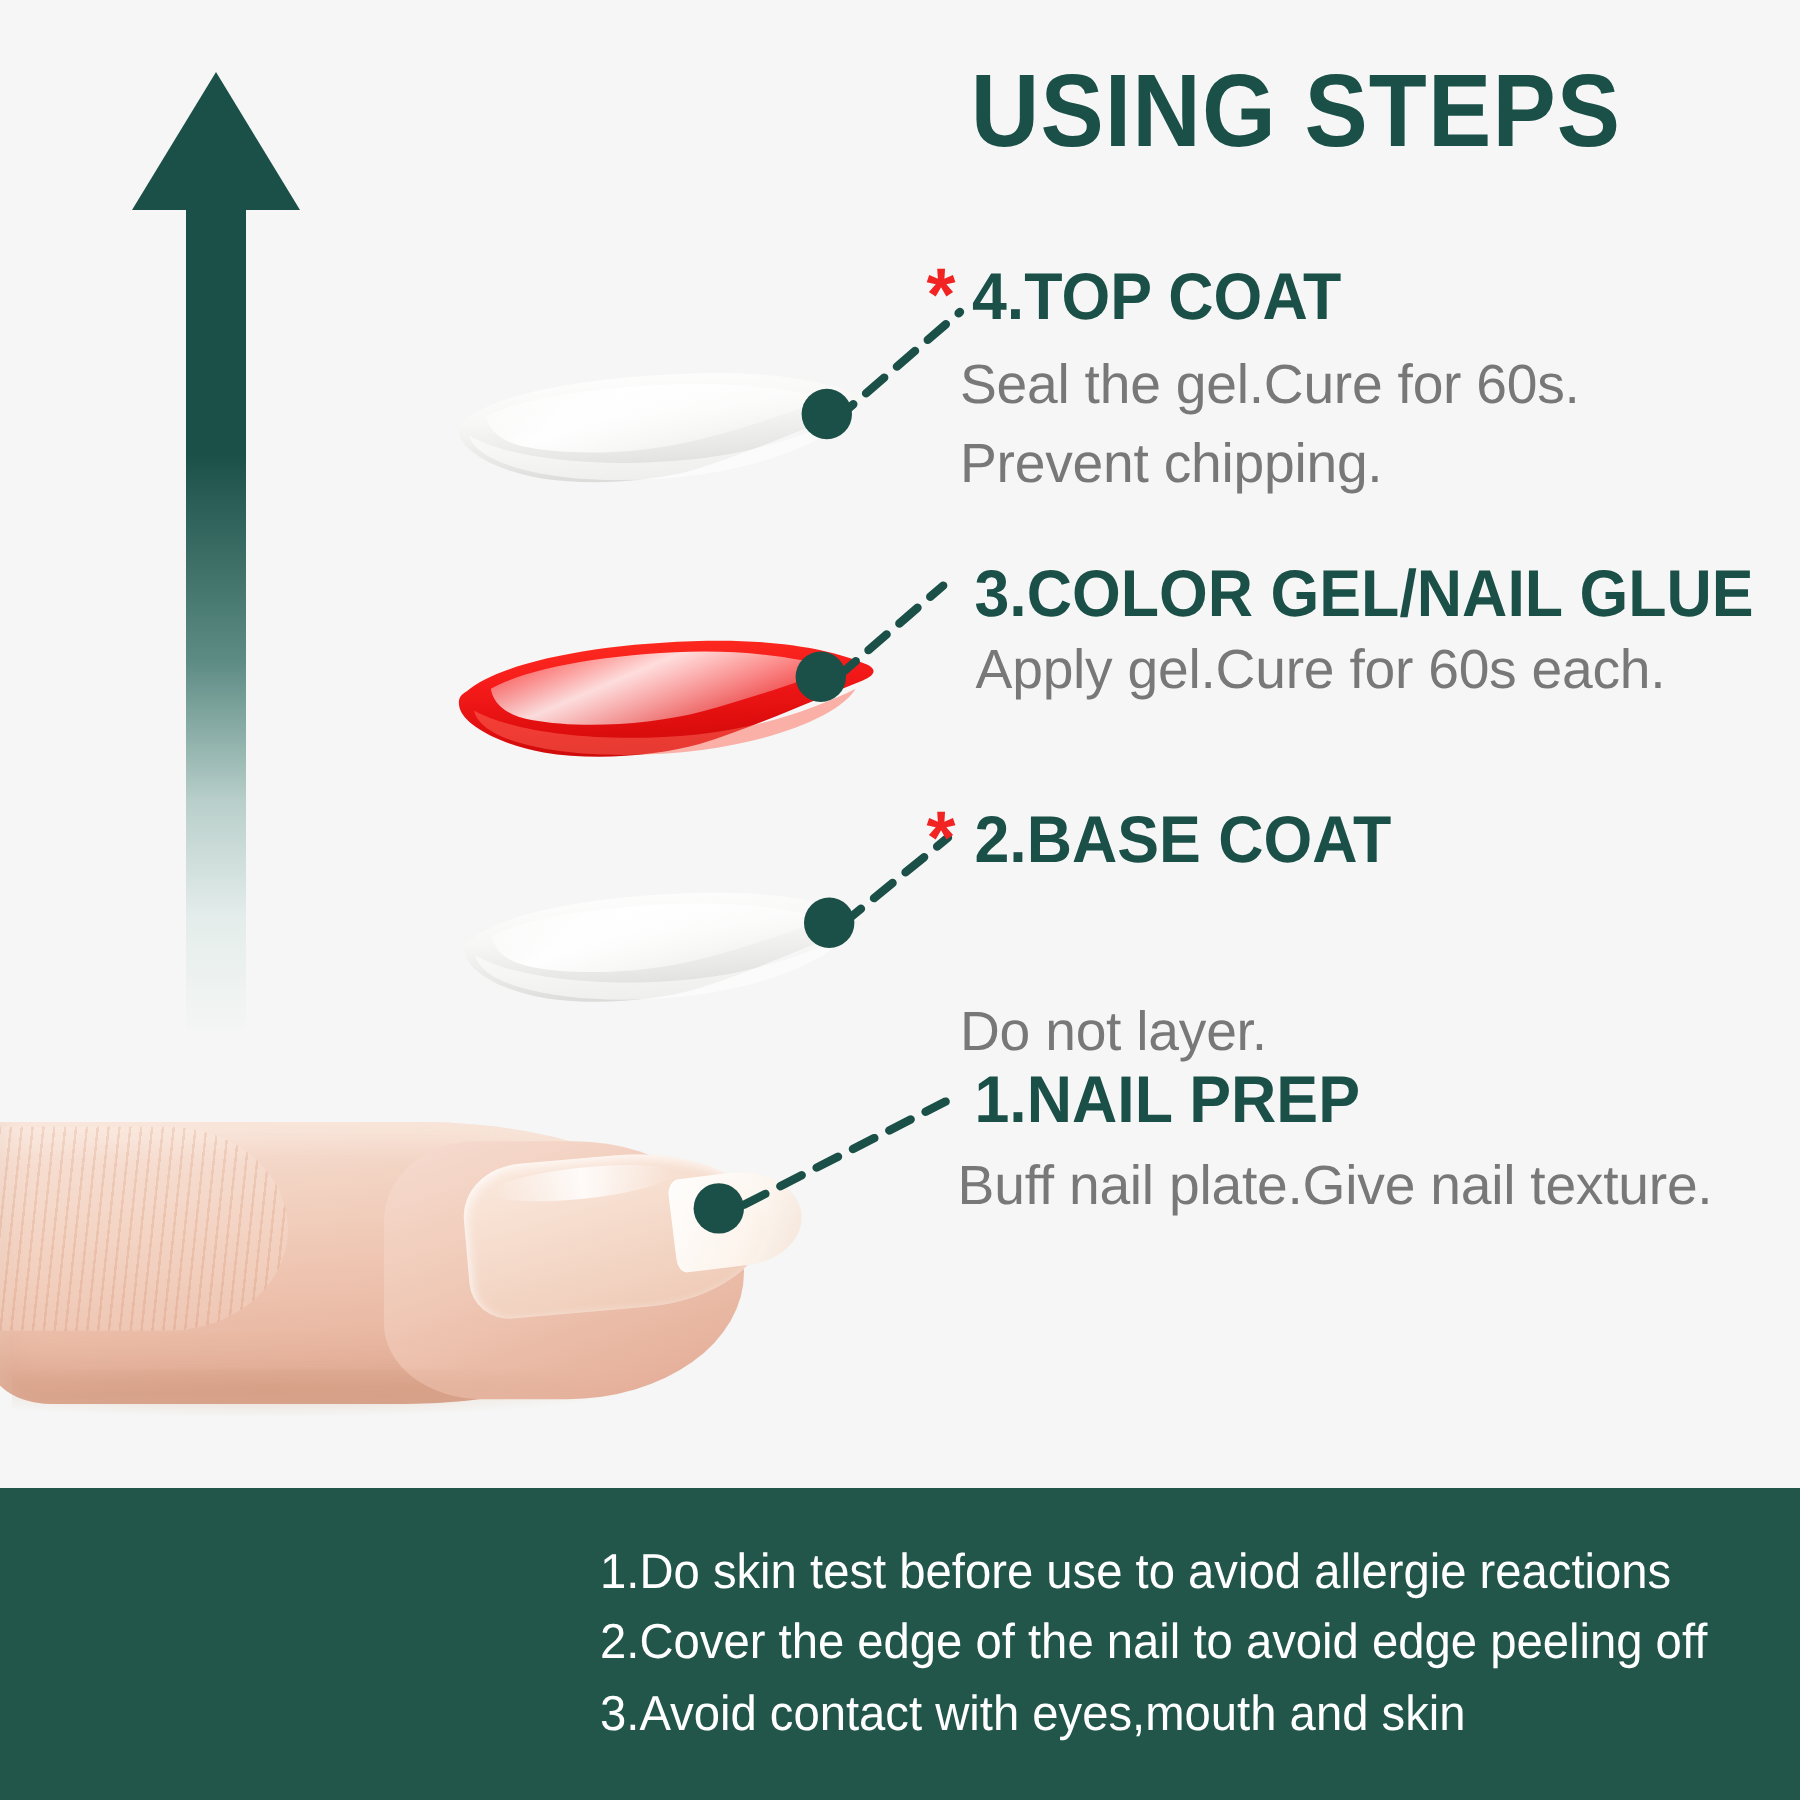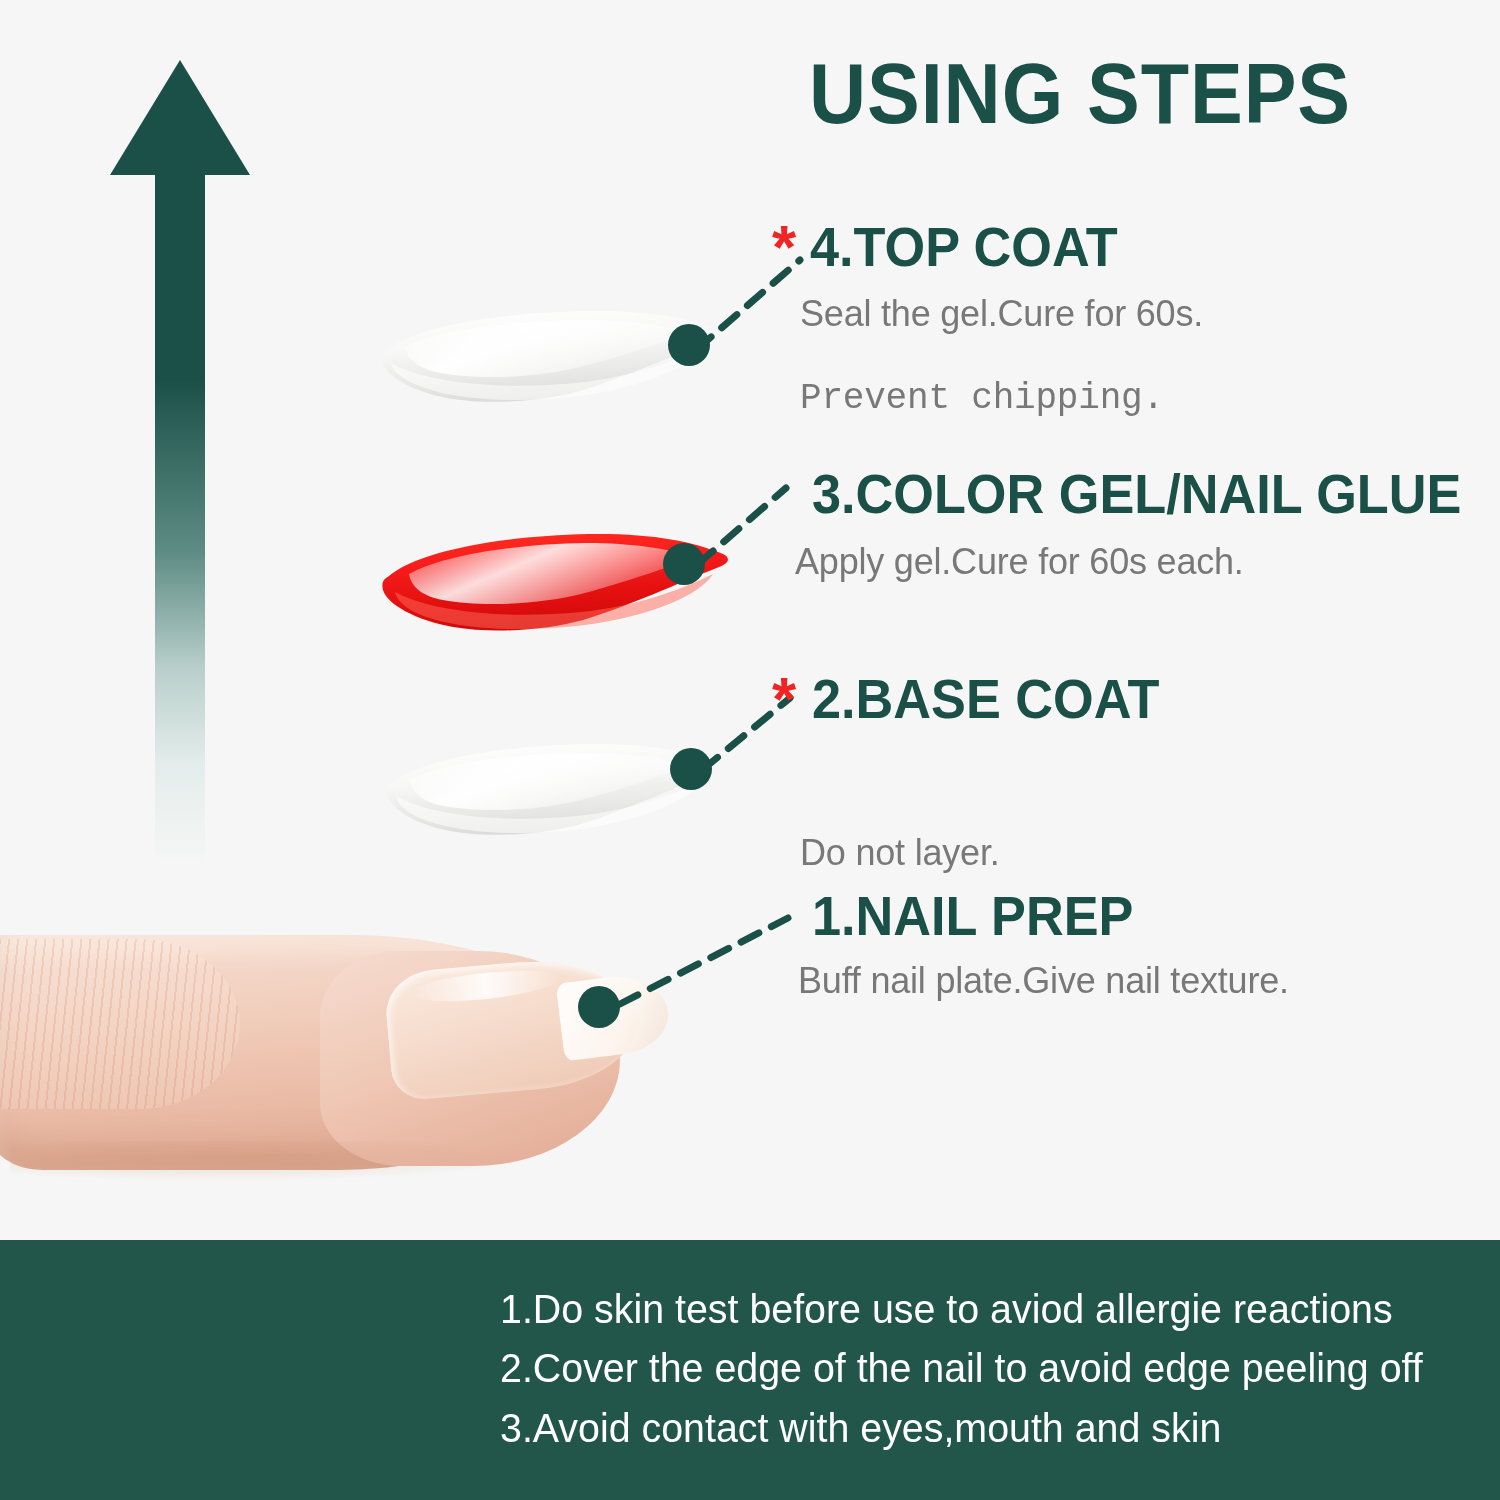--- a/index.html
+++ b/index.html
@@ -119,21 +119,21 @@
   }
   .star {
     position:absolute;
     color:#f12323;
     font-size:62px;
     font-weight:bold;
     line-height:1;
   }
   .sub {
     position:absolute;
-    font-size:36px;
+    font-size:46px;
     color:#787878;
     white-space:nowrap;
     letter-spacing:-0.2px;
   }
 
   
   .footer {
     position:absolute; left:0; top:1240px;
     width:1500px; height:260px;
     background:#22564a;
@@ -201,21 +201,21 @@
     </svg>
   </div>
   <div class="dot" style="left:668px; top:324px;"></div>
   <svg class="dashline" style="left:688px; top:250px;" width="130" height="110">
     <line x1="8" y1="100" x2="112" y2="10" stroke="#1b5048" stroke-width="7" stroke-dasharray="20 14" stroke-linecap="round"></line>
   </svg>
 
   <div class="star" style="left:772px; top:216px;">*</div>
   <div class="step-head" style="left:810px; top:215px;">4.TOP  COAT</div>
   <div class="sub" style="left:800px; top:293px;">Seal the gel.Cure for 60s.</div>
-  <div class="sub" style="left:800px; top:378px;font-family:Liberation Mono, monospace;">Prevent chipping.</div>
+  <div class="sub" style="left:800px; top:359px;">Prevent chipping.</div>
 
   <div class="nailtip" style="left:375px; top:520px;">
     <svg width="370" height="120" viewBox="0 0 370 120">
       <defs>
         <linearGradient id="rg1" x1="0" y1="0" x2="0.2" y2="1">
           <stop offset="0%" stop-color="#ff2f21"></stop>
           <stop offset="40%" stop-color="#f51a1a"></stop>
           <stop offset="78%" stop-color="#e00e0e"></stop>
           <stop offset="100%" stop-color="#cf0b0b"></stop>
         </linearGradient>
@@ -233,21 +233,21 @@
                C326,74 278,96 210,105 C154,112 94,110 58,99 C34,92 22,82 20,72 Z" fill="#ff6a5a" opacity="0.5"></path>
     </svg>
   </div>
   <div class="dot" style="left:663px; top:543px;"></div>
   <svg class="dashline" style="left:690px; top:478px;" width="110" height="95">
     <line x1="8" y1="86" x2="96" y2="10" stroke="#1b5048" stroke-width="7" stroke-dasharray="20 14" stroke-linecap="round"></line>
   </svg>
 
   <div class="star" style="left:772px; top:466px;"></div>
   <div class="step-head" style="left:812px; top:462px;">3.COLOR  GEL/NAIL  GLUE</div>
-  <div class="sub" style="left:795px; top:530px;margin-top:11px;">Apply gel.Cure for 60s each.</div>
+  <div class="sub" style="left:813px; top:530px;">Apply gel.Cure for 60s each.</div>
 
   <div class="nailtip" style="left:380px; top:728px;">
     <svg width="350" height="115" viewBox="0 0 350 115">
       <path d="M14,54 C40,32 118,18 206,16 C262,15 306,22 334,34 C342,37 340,42 330,46
                C294,60 246,82 201,96 C166,106 118,110 76,104 C38,98 12,82 8,68 C6,60 9,57 14,54 Z" fill="url(#wg1)"></path>
       <path d="M30,52 C60,36 128,26 201,25 C246,25 284,30 308,38
                C280,48 241,62 201,72 C156,83 102,85 64,78 C42,74 32,64 30,52 Z" fill="url(#wg1b)"></path>
       <path d="M16,68 C46,86 118,96 196,88 C246,83 292,68 324,52
                C312,70 266,92 201,101 C148,108 90,106 54,95 C30,88 18,78 16,68 Z" fill="#ffffff" opacity="0.55"></path>
     </svg>

